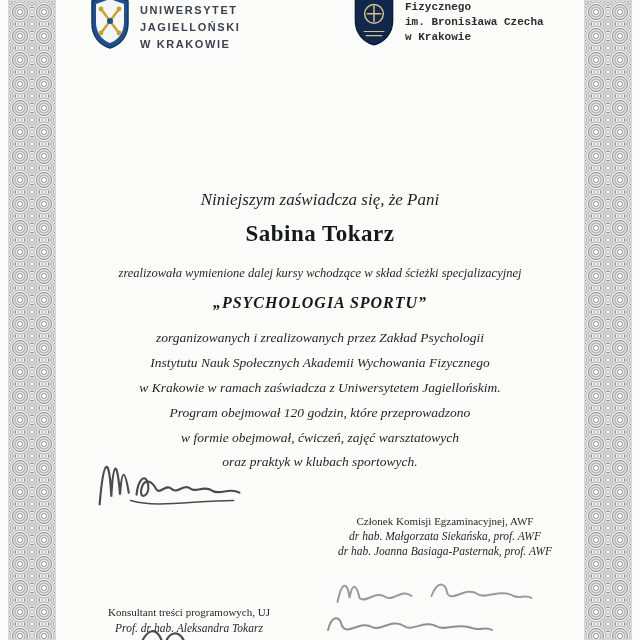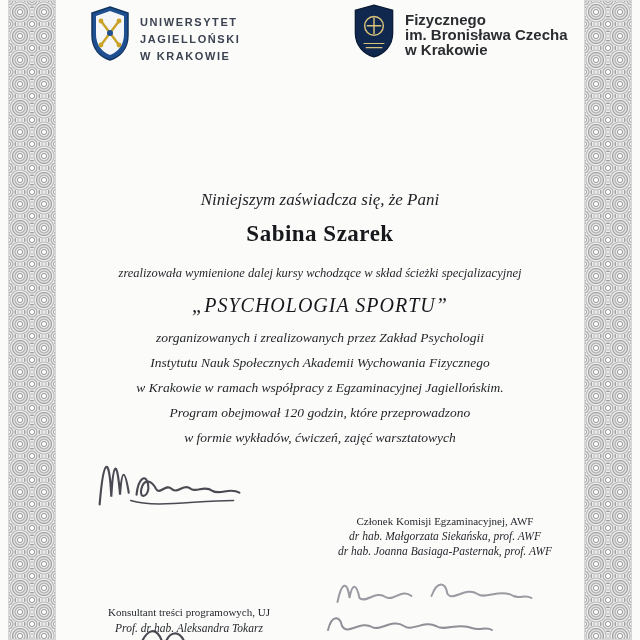--- a/index.html
+++ b/index.html
@@ -16,40 +16,40 @@
       radial-gradient(circle, #fcfcfc 1.5px, #9a9a9a 2.5px, #f0f0f0 3.5px, #a8a8a8 5px, #efefef 6px, #9a9a9a 7.5px, #f4f4f4 8.5px, #b8b8b8 10px, #e8e8e8 11px, rgba(236,236,236,0) 11.5px),
       radial-gradient(circle, #fcfcfc 1.5px, #9a9a9a 2.5px, #f0f0f0 3.5px, #a8a8a8 5px, #efefef 6px, #9a9a9a 7.5px, #f4f4f4 8.5px, #b8b8b8 10px, #e8e8e8 11px, rgba(236,236,236,0) 11.5px);
     background-size:24px 24px,24px 24px;
     background-position:0 0,12px 12px;
     box-shadow:inset 0 0 0 1px #d6d6d6;
   }
   .lace.left{left:8px;}
   .lace.right{right:8px;}
   
   .header{position:absolute;top:0;left:58px;right:58px;height:72px;}
-  .logo-group{position:absolute;top:0;display:flex;align-items:center;margin-top:12px;}
+  .logo-group{position:absolute;top:0;display:flex;align-items:center;}
   .logo-group.uj{left:30px;}
   .logo-group.awf{left:295px;}
   .logo-icon{display:block;margin-top:-8px;}
   .uj-text{
     margin-left:8px;font-family:"Liberation Sans",sans-serif;
     font-size:11px;font-weight:700;letter-spacing:1.6px;
     color:#3b4250;line-height:17px;margin-top:2px;
   }
   .awf-text{
-    margin-left:10px;font-family:Liberation Sans, sans-serif;
-    font-size:15px;font-weight:700;color:#2b2d31;line-height:15px;margin-top:-6px;
+    margin-left:10px;font-family:Liberation Mono, monospace;
+    font-size:11px;font-weight:700;color:#2b2d31;line-height:15px;margin-top:-6px;
   }
   
   .centered{position:absolute;left:58px;right:58px;text-align:center;}
   .title{top:132px;font-weight:700;font-size:21px;letter-spacing:4px;color:#141519;}
   .intro{top:190px;font-style:italic;font-size:17px;}
   .recipient{top:221px;font-weight:700;font-size:23px;letter-spacing:.5px;color:#17181c;}
   .qual{top:266px;font-style:italic;font-size:12.5px;}
-  .course{top:294px;font-style:italic;font-weight:400;font-size:20px;letter-spacing:1px;color:#17181c;}
+  .course{top:294px;font-style:italic;font-weight:700;font-size:16px;letter-spacing:1px;color:#17181c;}
   .para{font-style:italic;font-size:13.5px;}
   .p0{top:330px;} .p1{top:355px;} .p2{top:380px;} .p3{top:405px;} .p4{top:430px;} .p5{top:454px;}
   
   .sig{position:absolute;}
   .sig svg{display:block;}
   .roleblock{position:absolute;text-align:center;font-size:11px;line-height:16px;color:#26282d;}
   .roleblock .role{font-size:11px;}
   .roleblock .sname{font-style:italic;font-size:11.5px;}
   .block-awf-left{left:58px;top:514px;width:244px;}
   .block-awf-right{left:304px;top:514px;width:282px;line-height:15px;}
@@ -100,29 +100,30 @@
       <div class="awf-text">
         <div>Fizycznego</div>
         <div>im. Bronisława Czecha</div>
         <div>w Krakowie</div>
       </div>
     </div>
 
   </div>
 
   <div class="centered intro">Niniejszym zaświadcza się, że Pani</div>
-  <div class="centered recipient">Sabina Szarek</div>
+  <div class="centered recipient">Sabina Tokarz</div>
   <div class="centered qual">zrealizowała wymienione dalej kursy wchodzące w skład ścieżki specjalizacyjnej</div>
   <div class="centered course">„PSYCHOLOGIA SPORTU”</div>
 
   <div class="centered para p0">zorganizowanych i zrealizowanych przez Zakład Psychologii</div>
   <div class="centered para p1">Instytutu Nauk Społecznych Akademii Wychowania Fizycznego</div>
-  <div class="centered para p2">w Krakowie w ramach współpracy z Egzaminacyjnej Jagiellońskim.</div>
+  <div class="centered para p2">w Krakowie w ramach zaświadcza z Uniwersytetem Jagiellońskim.</div>
   <div class="centered para p3">Program obejmował  120 godzin,  które przeprowadzono</div>
-  <div class="centered para p4">w formie wykładów, ćwiczeń, zajęć warsztatowych</div>
+  <div class="centered para p4">w formie obejmował, ćwiczeń, zajęć warsztatowych</div>
+  <div class="centered para p5">oraz praktyk w klubach sportowych.</div>
 
   <div class="sig" style="left:88px;top:444px;">
     <svg width="165" height="78" viewBox="0 0 170 80" fill="none" stroke="#4a4a52" stroke-width="2.2" stroke-linecap="round">
       <path d="M12 62 C16 14 22 10 24 54 C26 18 30 14 33 52 C35 24 38 26 42 50"></path>
       <path d="M50 52 C52 34 60 30 62 42 C64 54 52 58 55 46 C58 34 66 38 70 46 C74 53 80 40 86 46 C92 52 98 40 106 46 C112 50 120 42 128 48 C136 53 146 44 156 50"></path>
       <path d="M44 58 C70 66 110 58 150 58" stroke-width="1.6"></path>
     </svg>
   </div>
 
   <div class="sig" style="left:325px;top:572px;">

